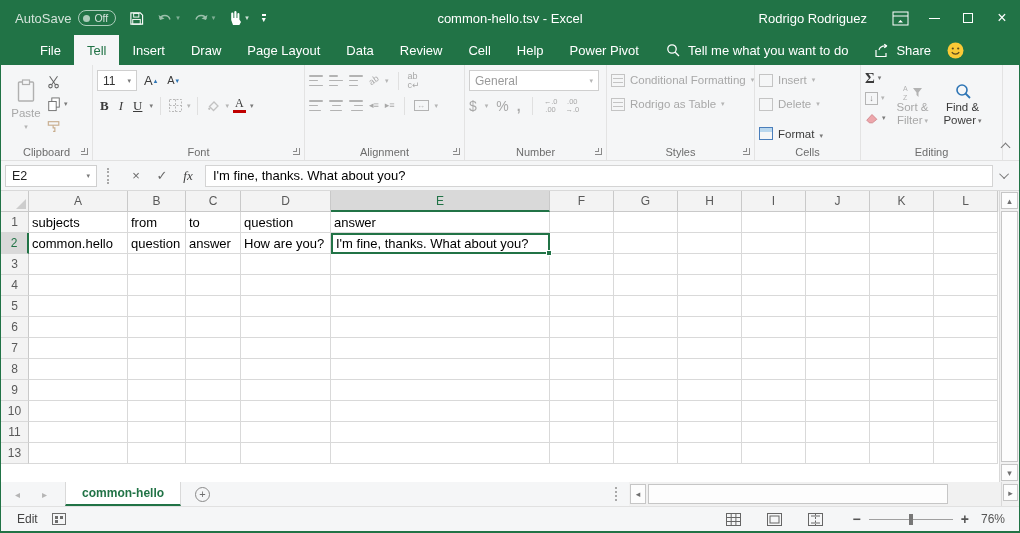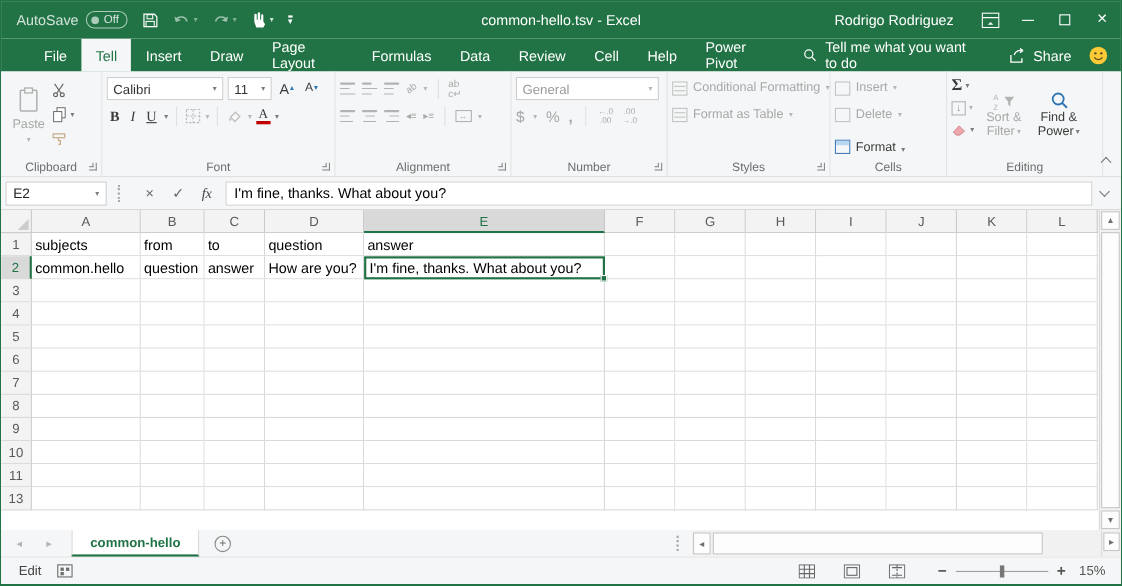--- a/index.html
+++ b/index.html
@@ -220,21 +220,20 @@
     </div>
   </div>
 
   <div class="tabrow">
     <span class="tab-spacer"></span>
     <span class="rtab">File</span>
     <span class="rtab active">Tell</span>
     <span class="rtab">Insert</span>
     <span class="rtab">Draw</span>
     <span class="rtab">Page Layout</span>
-    <span class="rtab">Formulas</span>
     <span class="rtab">Data</span>
     <span class="rtab">Review</span>
     <span class="rtab">Cell</span>
     <span class="rtab">Help</span>
     <span class="rtab">Power Pivot</span>
     <span class="tellme">
       <svg width="14" height="14" viewBox="0 0 14 14">
           <circle cx="6" cy="6" r="4.2" fill="none" stroke="#fff" stroke-width="1.3"></circle>
           <line x1="9.2" y1="9.2" x2="13" y2="13" stroke="#fff" stroke-width="1.3"></line>
         </svg>
@@ -289,24 +288,20 @@
               <path d="M7 5.5 v3 h2 v4 h-2" fill="none" stroke="#c8ad8e" stroke-width="1.3"></path>
             </svg>
         </span>
       </div>
       <span class="group-label">Clipboard</span>
       <span class="launcher"></span>
     </div>
 
     <div class="group g-font">
       <div class="frow">
-        <span class="combo" style="width:106px;">
-          <span>Calibri</span>
-            <span class="car">▾</span>
-        </span>
         <span class="combo" style="width:40px;">
           <span>11</span>
             <span class="car">▾</span>
         </span>
         <span class="fbtn">
             <span>A</span>
             <span class="bluecar">▴</span>
           </span>
         <span class="fbtn" style="font-size:11px;">
             <span>A</span>
@@ -411,21 +406,21 @@
     </div>
 
     <div class="group g-styles">
       <div class="srow">
         <span class="sic"></span>
         <span>Conditional Formatting</span>
         <span class="car dis">▾</span>
       </div>
       <div class="srow">
         <span class="sic"></span>
-        <span>Format as Table</span>
+        <span>Rodrigo as Table</span>
         <span class="car dis">▾</span>
       </div>
       <span class="group-label">Styles</span>
       <span class="launcher"></span>
     </div>
 
     <div class="group g-cells">
       <div class="crow">
         <span class="cic"></span>
         <span>Insert</span>
@@ -756,16 +751,16 @@
         </svg>
     </span>
     <span class="zoomer">
       <span class="zsign">−</span>
       <span class="ztrack">
           <span class="notch"></span>
           <span class="zthumb"></span>
         </span>
       <span class="zsign">+</span>
     </span>
-    <span class="zpct">15%</span>
+    <span class="zpct">76%</span>
   </div>
 
 </div>
 
 </body></html>

